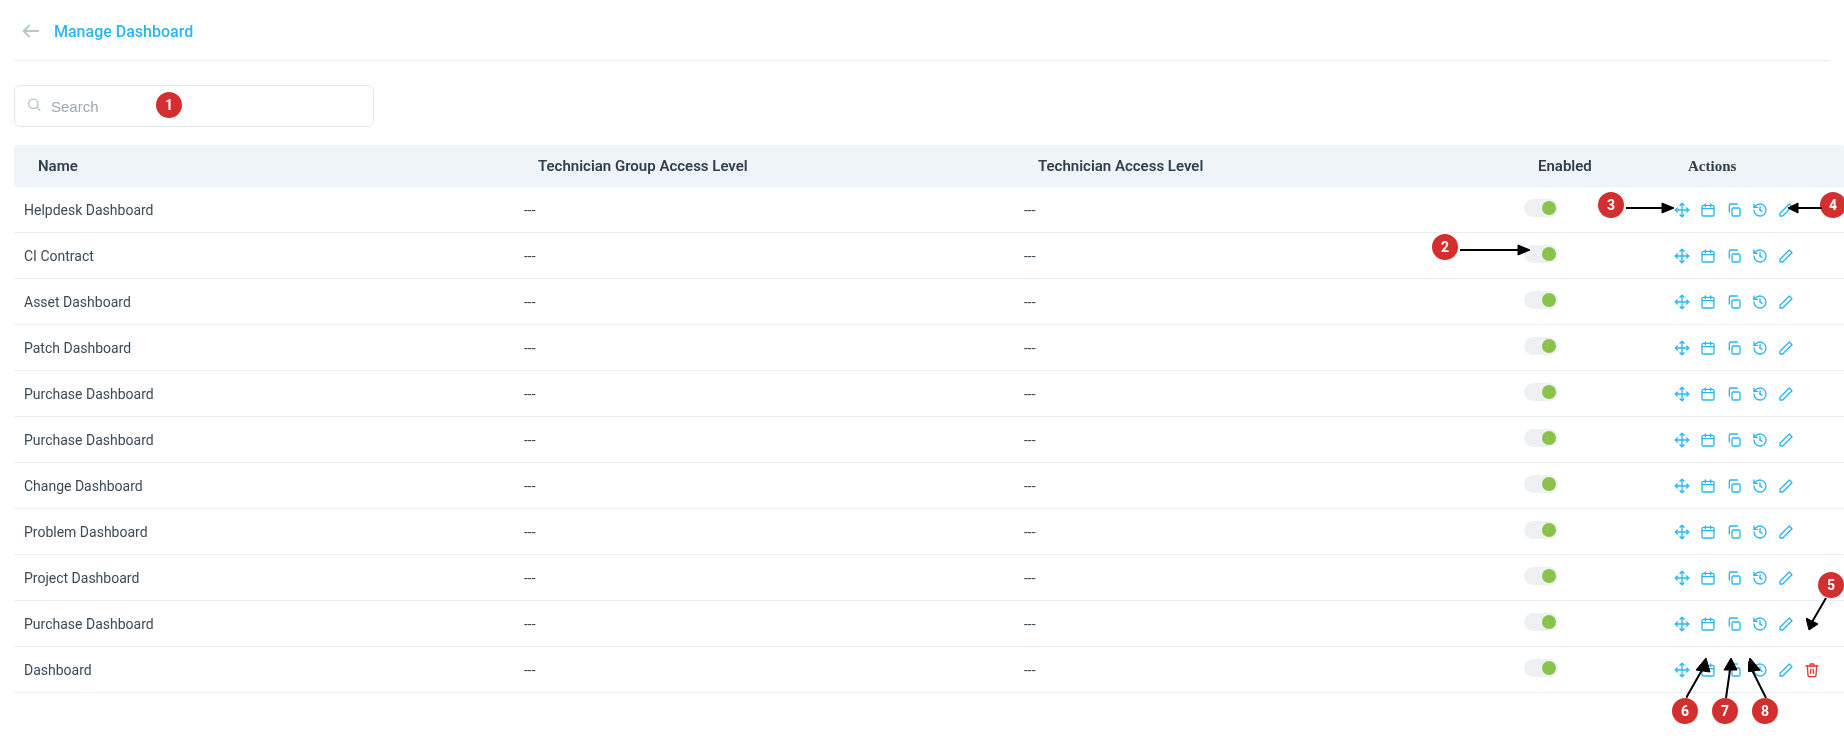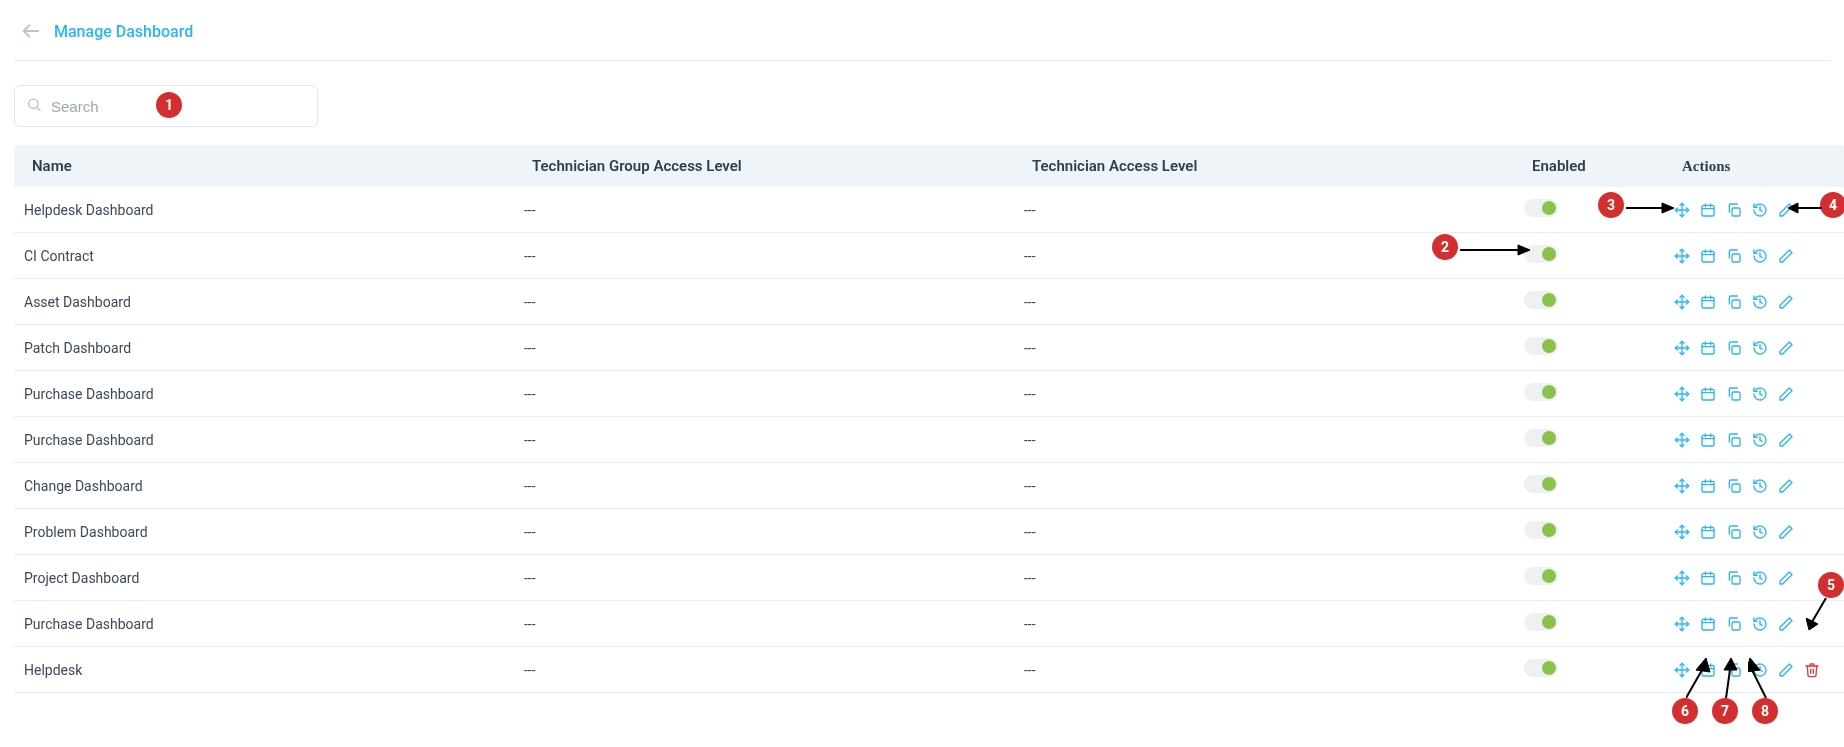--- a/index.html
+++ b/index.html
@@ -18,31 +18,31 @@
     font-family:-apple-system,Segoe UI,Roboto,Helvetica,Arial,sans-serif;
     font-size:14px;
     color:var(--text);
     background:#fff;
     width:1844px;
   }
   .page{padding:14px 14px 60px 14px;}
   .title-row{display:flex;align-items:center;gap:12px;padding:6px 0 18px 6px;border-bottom:1px solid var(--row-border);}
   .title{font-size:16px;color:var(--accent);font-weight:500;}
   .back-icon{color:#b8c6d0;display:flex;align-items:center;}
-  .search-wrap{margin:24px 0 18px 0;position:relative;width:304px;}
+  .search-wrap{margin:24px 0 18px 0;position:relative;width:360px;}
   .search-wrap .sicon{position:absolute;left:12px;top:50%;transform:translateY(-50%);color:#b4c2cc;}
   .search-input{
     width:100%;height:42px;border:1px solid #e0e8ee;border-radius:6px;
     padding:0 14px 0 36px;font-size:15px;color:var(--text);background:#fff;
   }
   .search-input::placeholder{color:#9aa9b5;}
   table.grid{width:100%;border-collapse:collapse;table-layout:fixed;}
   table.grid th{
     background:var(--header-bg);text-align:left;font-weight:600;font-size:15px;
-    padding:12px 18px;color:#2f3f4e;
+    padding:12px 24px;color:#2f3f4e;
   }
   table.grid th:first-child{border-top-left-radius:4px;}
   table.grid th:last-child{border-top-right-radius:4px;font-family:Liberation Serif, serif;}
   table.grid td{
     padding:12px 10px;border-bottom:1px solid var(--row-border);color:var(--text);
     vertical-align:middle;
   }
   .col-name{width:500px;}
   .col-group{width:500px;}
   .col-tech{width:500px;}
@@ -575,21 +575,21 @@
                 </span>
                 <span class="act">
                   <svg width="16" height="16" viewBox="0 0 24 24" fill="none" stroke="currentColor" stroke-width="2" stroke-linecap="round" stroke-linejoin="round">
                     <path d="M17 3l4 4L7 21H3v-4L17 3z"></path>
                   </svg>
                 </span>
               </div>
             </td>
           </tr>
           <tr>
-            <td>Helpdesk</td>
+            <td>Dashboard</td>
             <td>---</td>
             <td>---</td>
             <td><span class="toggle"></span></td>
             <td>
               <div class="actions">
                 <span class="act">
                   <svg width="16" height="16" viewBox="0 0 24 24" fill="none" stroke="currentColor" stroke-width="2" stroke-linecap="round" stroke-linejoin="round">
                     <polyline points="5 9 2 12 5 15"></polyline>
                     <polyline points="9 5 12 2 15 5"></polyline>
                     <polyline points="15 19 12 22 9 19"></polyline>

